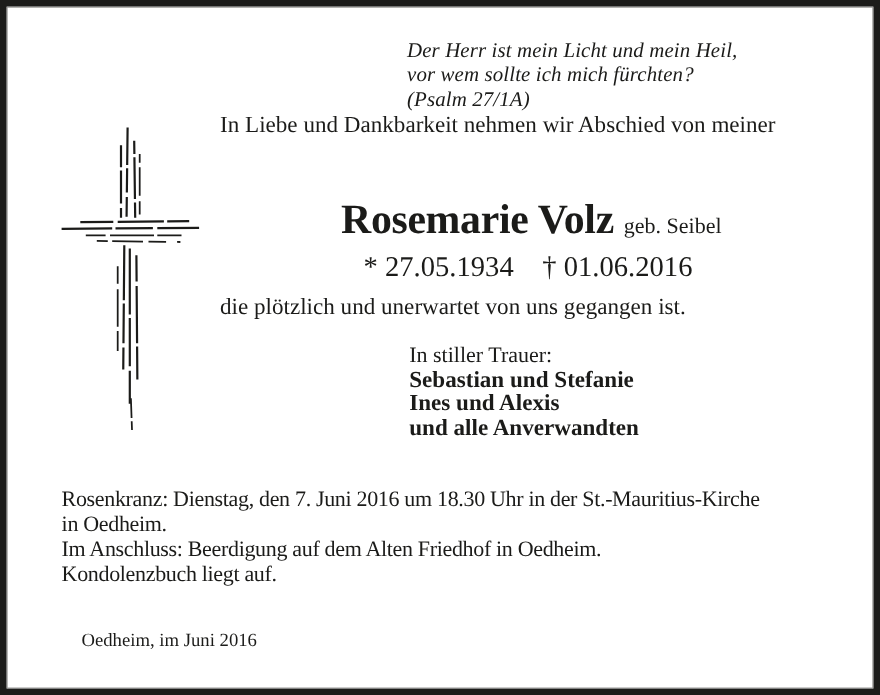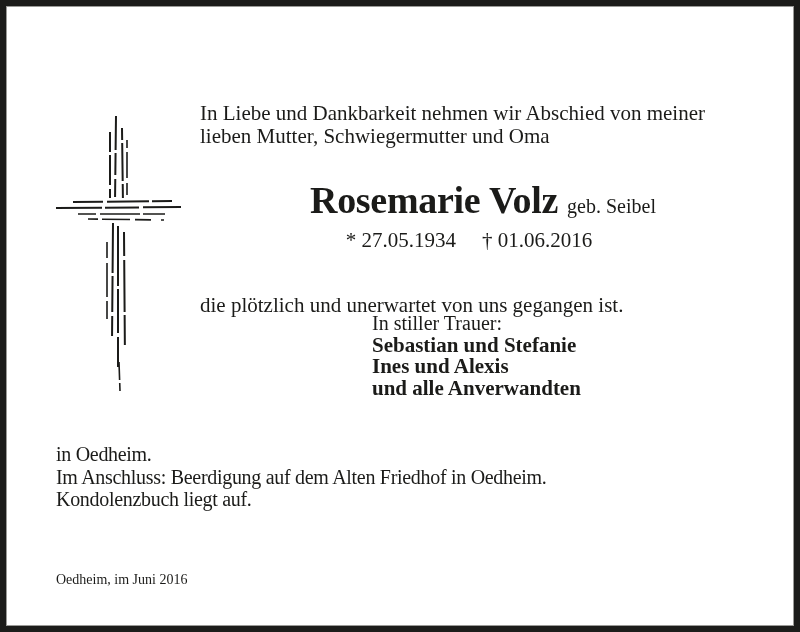--- a/index.html
+++ b/index.html
@@ -48,59 +48,63 @@
     font-size: 38px;
     font-weight: 700;
     letter-spacing: -0.3px;
   }
   .name-maiden {
     font-size: 20px;
     margin-left: 9px;
   }
 
   .dates {
-    left: 180px; top: 222px; width: 566px;
+    left: 191px; top: 222px; width: 566px;
     text-align: center;
-    font-size: 21px;
+    font-size: 26px;
   }
   .dates .death-date { margin-left: 26px; }
 
   .passing {
     left: 194px; top: 260px;
     font-size: 21px;
-    margin-top: 27px;
   }
 
   .mourners {
     left: 366px; top: 307px;
     font-size: 20px;
     line-height: 21.5px;
   }
   .mourners .names {
     font-size: 21px;
     font-weight: 700;
   }
 
   .services {
     left: 50px; top: 437px;
     font-size: 20px;
     line-height: 22.5px;
     letter-spacing: -0.3px;
   }
 
   .dateline {
-    left: 50px; top: 566px;
-    font-size: 14px;
+    left: 68px; top: 566px;
+    font-size: 17px;
   }
 </style>
 </head>
 <body>
 
 <div class="frame">
 
+  <div class="abs quote">
+    <div>Der Herr ist mein Licht und mein Heil,</div>
+    <div>vor wem sollte ich mich fürchten?</div>
+    <div>(Psalm 27/1A)</div>
+  </div>
 
   <div class="abs cross-wrap">
     <svg width="155" height="285" viewBox="0 0 155 285" fill="none" stroke="#1b1b19" stroke-width="2">
 
       <path d="M68 6 L67 93" stroke-dasharray="34 3 22 4 18"></path>
       <path d="M62 22 L62 88" stroke-dasharray="20 3 30 4"></path>
       <path d="M74 18 L75 95" stroke-dasharray="12 3 38 3 14"></path>
       <path d="M79 30 L79 92" stroke-dasharray="8 4 26 5 12" stroke-width="1.6"></path>
 
       <path d="M25 92 L136 91" stroke-dasharray="30 4 42 3 20"></path>
@@ -111,21 +115,20 @@
       <path d="M65 113 L64 232" stroke-dasharray="50 3 36 4 20"></path>
       <path d="M70 116 L70 268" stroke-dasharray="60 3 44 4 30"></path>
       <path d="M76 122 L77 252" stroke-dasharray="24 4 52 3 30"></path>
       <path d="M59 132 L59 216" stroke-dasharray="16 5 34 4 18" stroke-width="1.6"></path>
       <path d="M71 252 L72 281" stroke-dasharray="18 3 8" stroke-width="1.6"></path>
     </svg>
   </div>
 
   <div class="abs intro">
     <div>In Liebe und Dankbarkeit nehmen wir Abschied von meiner</div>
-    <div>lieben Mutter, Schwiegermutter und Oma</div>
   </div>
 
   <div class="abs name-line">
     <span class="name-main">Rosemarie Volz</span><span class="name-maiden">geb. Seibel</span>
   </div>
 
   <div class="abs dates">
     <span class="birth-date">* 27.05.1934</span><span class="death-date">† 01.06.2016</span>
   </div>
 
@@ -134,20 +137,21 @@
   <div class="abs mourners">
     <div class="heading">In stiller Trauer:</div>
     <div class="names">
       <div>Sebastian und Stefanie</div>
       <div>Ines und Alexis</div>
       <div>und alle Anverwandten</div>
     </div>
   </div>
 
   <div class="abs services">
+    <div>Rosenkranz: Dienstag, den 7. Juni 2016 um 18.30 Uhr in der St.-Mauritius-Kirche</div>
     <div>in Oedheim.</div>
     <div>Im Anschluss: Beerdigung auf dem Alten Friedhof in Oedheim.</div>
     <div>Kondolenzbuch liegt auf.</div>
   </div>
 
   <div class="abs dateline">Oedheim, im Juni 2016</div>
 
 </div>
 
 </body></html>

